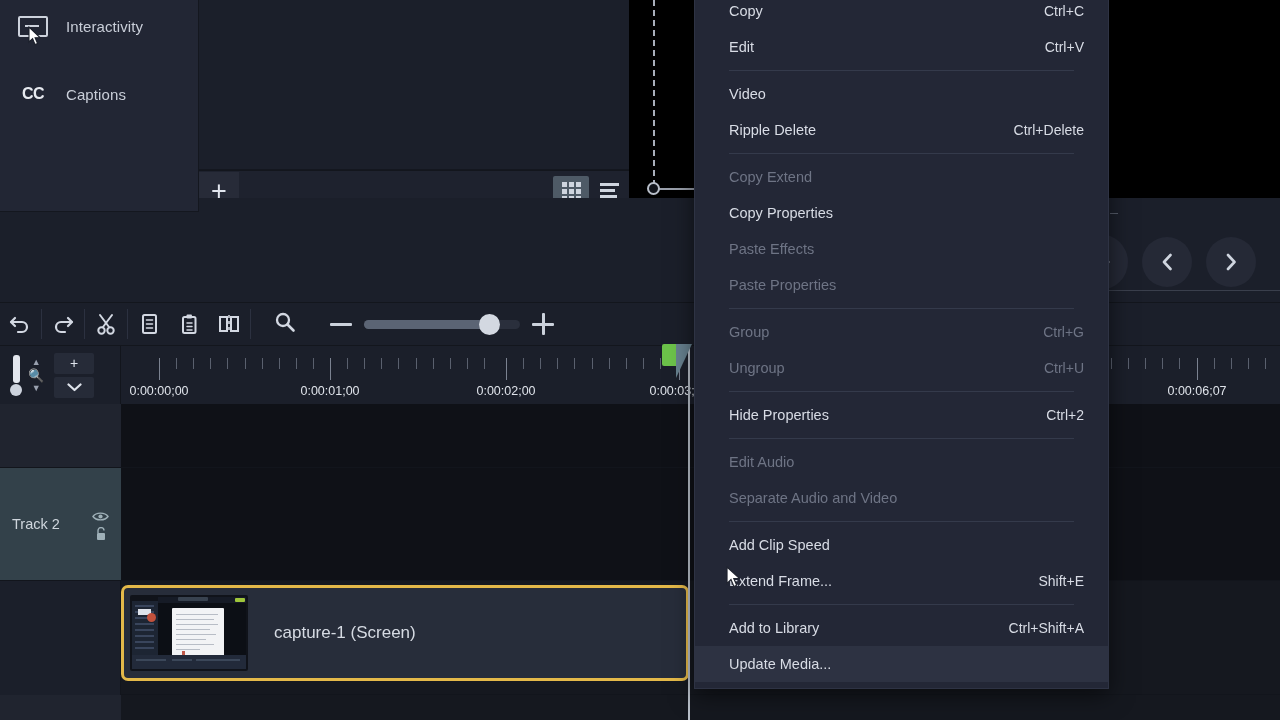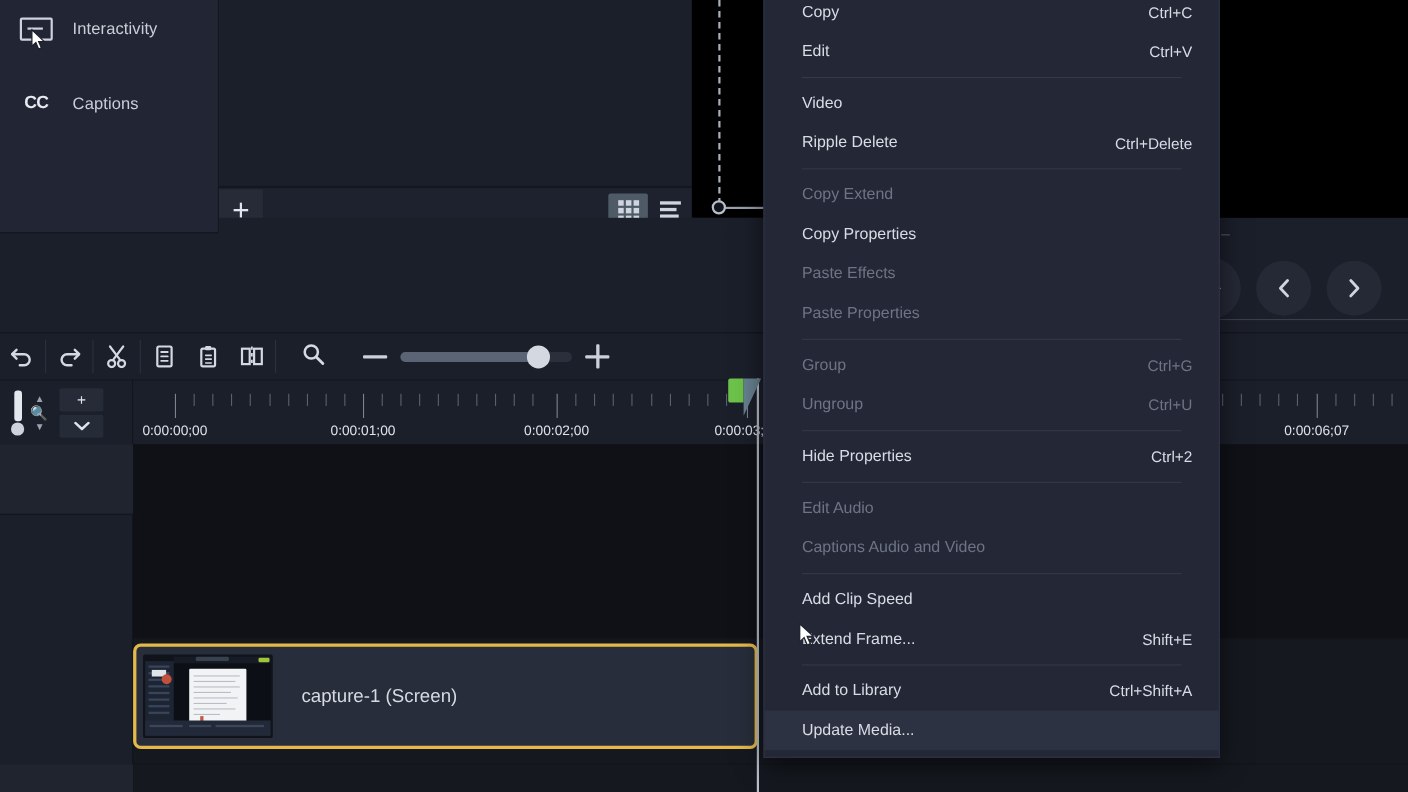--- a/index.html
+++ b/index.html
@@ -522,20 +522,37 @@
   <div class="playhead-flag"></div>
   <div class="playhead-line"></div>
 
   <div class="tracks">
     <div class="track-lane-bg"></div>
     <div class="track-head-col"></div>
 
     <div class="gap-row" style="top:0px;"></div>
     <div class="lane l-empty" style="top:0px;height:64px;"></div>
 
+    <div class="track-head" style="top:64px;height:113px;">
+      <span class="track-name">Track 2</span>
+      <span class="track-icons">
+        <span class="eye-ico">
+          <svg width="17" height="11" viewBox="0 0 17 11">
+              <path d="M1,5.5 C4,1 13,1 16,5.5 C13,10 4,10 1,5.5 Z" fill="none" stroke="#9fb0b8" stroke-width="1.4"></path>
+              <circle cx="8.5" cy="5.5" r="2.1" fill="#9fb0b8"></circle>
+            </svg>
+        </span>
+        <span class="lock-ico">
+          <svg width="12" height="14" viewBox="0 0 12 14">
+              <path d="M3,6 V3.6 a3,3 0 0 1 6,0" fill="none" stroke="#9fb0b8" stroke-width="1.4"></path>
+              <rect x="2" y="6" width="8" height="7" rx="1" fill="#9fb0b8"></rect>
+            </svg>
+        </span>
+      </span>
+    </div>
     <div class="lane l-empty" style="top:64px;height:113px;"></div>
 
     <div class="lane l-track1" style="top:177px;height:114px;">
       <div class="clip">
         <span class="clip-thumb">
           <i class="th-dark"></i>
           <i class="th-top"></i>
           <i class="th-titlebar"></i>
           <i class="th-green"></i>
           <i class="th-l">
@@ -623,21 +640,21 @@
       <div class="ctx-item">
         <span>Hide Properties</span>
         <span class="sc">Ctrl+2</span>
       </div>
       <div class="ctx-sep"></div>
       <div class="ctx-item disabled">
         <span>Edit Audio</span>
         <span class="sc"></span>
       </div>
       <div class="ctx-item disabled">
-        <span>Captions Audio and Video</span>
+        <span>Separate Audio and Video</span>
         <span class="sc"></span>
       </div>
       <div class="ctx-sep"></div>
       <div class="ctx-item">
         <span>Add Clip Speed</span>
         <span class="sc"></span>
       </div>
       <div class="ctx-item">
         <span>Extend Frame...</span>
         <span class="sc">Shift+E</span>

